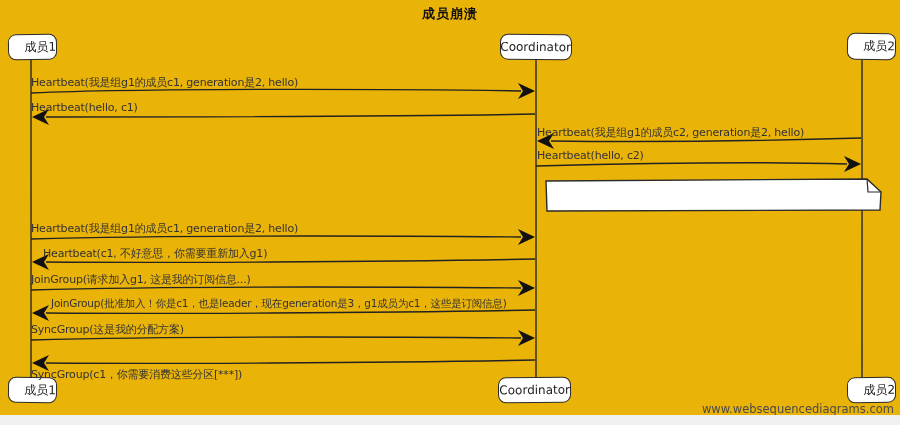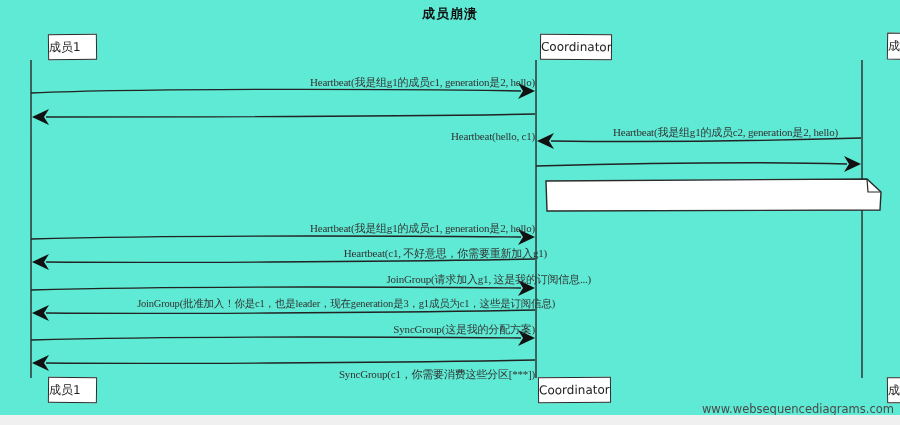--- a/index.html
+++ b/index.html
@@ -1,36 +1,36 @@
 <!DOCTYPE html>
 <html><head>
 <meta charset="utf-8">
 <style>
   html,body{margin:0;padding:0;background:#ffffff;}
   .canvas{
     position:relative;width:900px;height:425px;overflow:hidden;
-    background:#5eead4;
+    background:#eab308;
     font-family:"DejaVu Sans","Liberation Sans",sans-serif;
     color:#333;
   }
   .bottom-strip{position:absolute;left:0;bottom:0;width:900px;height:10px;background:#f0f0f0;}
   .diagram-svg{position:absolute;left:0;top:0;}
   .title{
     position:absolute;left:0;right:0;top:5px;text-align:center;
     font-size:13px;font-weight:bold;color:#111;letter-spacing:1px;
   }
   .actor-box{
     position:absolute;box-sizing:border-box;
     border:1.4px solid #2a2a2a;background:#ffffff;
-    display:flex;align-items:center;justify-content:flex-start;
-    font-size:12px;color:#222;border-radius:0;margin-left:40px;
+    display:flex;align-items:center;justify-content:flex-end;
+    font-size:12px;color:#222;border-radius:8px;
   }
   .msg-label{
-    position:absolute;text-align:right;font-size:11px;color:#333;
-    white-space:nowrap;letter-spacing:-0.2px;font-family:Liberation Serif, serif;
+    position:absolute;text-align:left;font-size:11px;color:#333;
+    white-space:nowrap;letter-spacing:-0.2px;
   }
   .note-label{
     position:absolute;text-align:center;font-size:11px;color:#333;
     white-space:nowrap;letter-spacing:-0.2px;
   }
   .watermark{
     position:absolute;right:6px;top:402px;font-size:11.5px;color:#4a4a4a;
   }
 </style>
 </head>
@@ -116,22 +116,23 @@
     <span>成员1</span>
   </div>
   <div class="actor-box" style="left:498px;top:377px;width:73px;height:26px;transform:rotate(-0.5deg);">
     <span>Coordinator</span>
   </div>
   <div class="actor-box" style="left:847px;top:377px;width:49px;height:26px;transform:rotate(-0.8deg);">
     <span>成员2</span>
   </div>
 
   <div class="msg-label" style="left:31px;width:504px;top:75px;">Heartbeat(我是组g1的成员c1, generation是2, hello)</div>
-  <div class="msg-label" style="left:31px;width:504px;top:101px;margin-top:29px;">Heartbeat(hello, c1)</div>
+  <div class="msg-label" style="left:31px;width:504px;top:101px;">Heartbeat(hello, c1)</div>
   <div class="msg-label" style="left:537px;width:301px;top:125px;">Heartbeat(我是组g1的成员c2, generation是2, hello)</div>
+  <div class="msg-label" style="left:537px;width:325px;top:149px;">Heartbeat(hello, c2)</div>
   <div class="msg-label" style="left:31px;width:504px;top:221px;">Heartbeat(我是组g1的成员c1, generation是2, hello)</div>
   <div class="msg-label" style="left:31px;width:504px;top:246px;margin-left:12px;">Heartbeat(c1, 不好意思，你需要重新加入g1)</div>
   <div class="msg-label" style="left:31px;width:560px;top:272px;">JoinGroup(请求加入g1, 这是我的订阅信息...)</div>
   <div class="msg-label" style="left:31px;width:504px;top:297px;font-size:10.5px;margin-left:20px;">JoinGroup(批准加入！你是c1，也是leader，现在generation是3，g1成员为c1，这些是订阅信息)</div>
   <div class="msg-label" style="left:31px;width:504px;top:322px;">SyncGroup(这是我的分配方案)</div>
   <div class="msg-label" style="left:31px;width:504px;top:347px;margin-top:20px;">SyncGroup(c1，你需要消费这些分区[***])</div>
 
 
   <div class="watermark">www.websequencediagrams.com</div>
 

